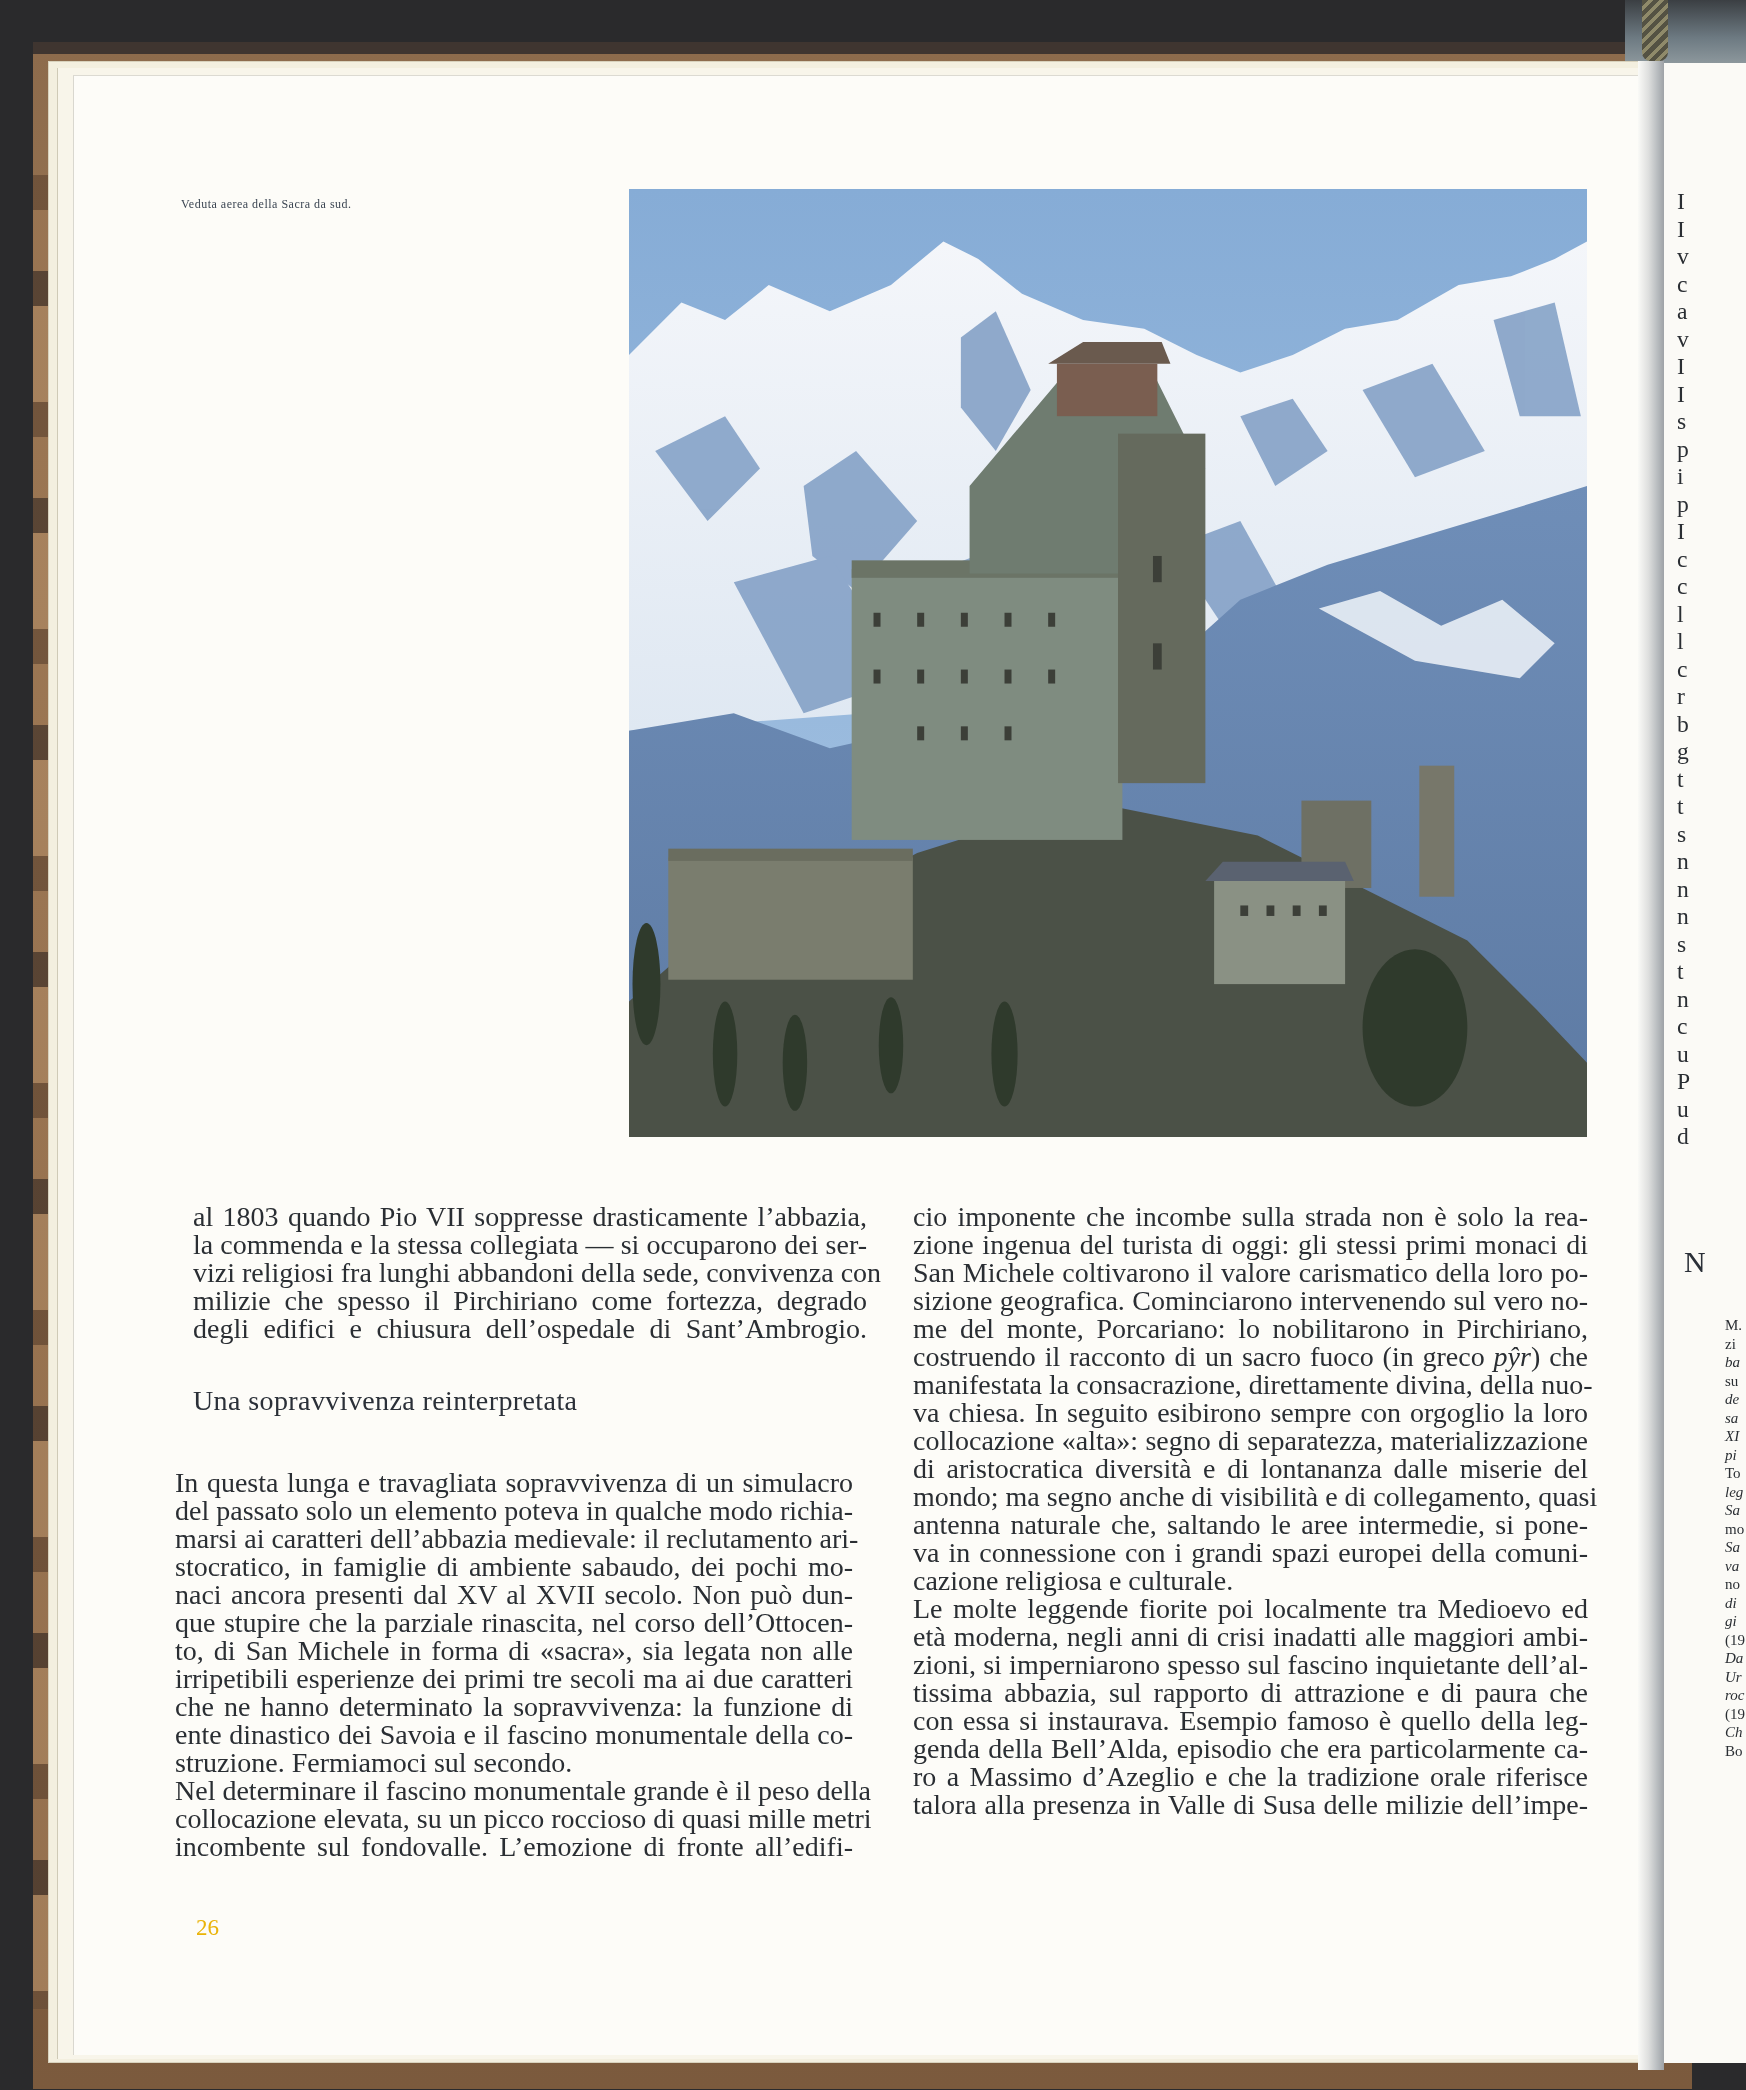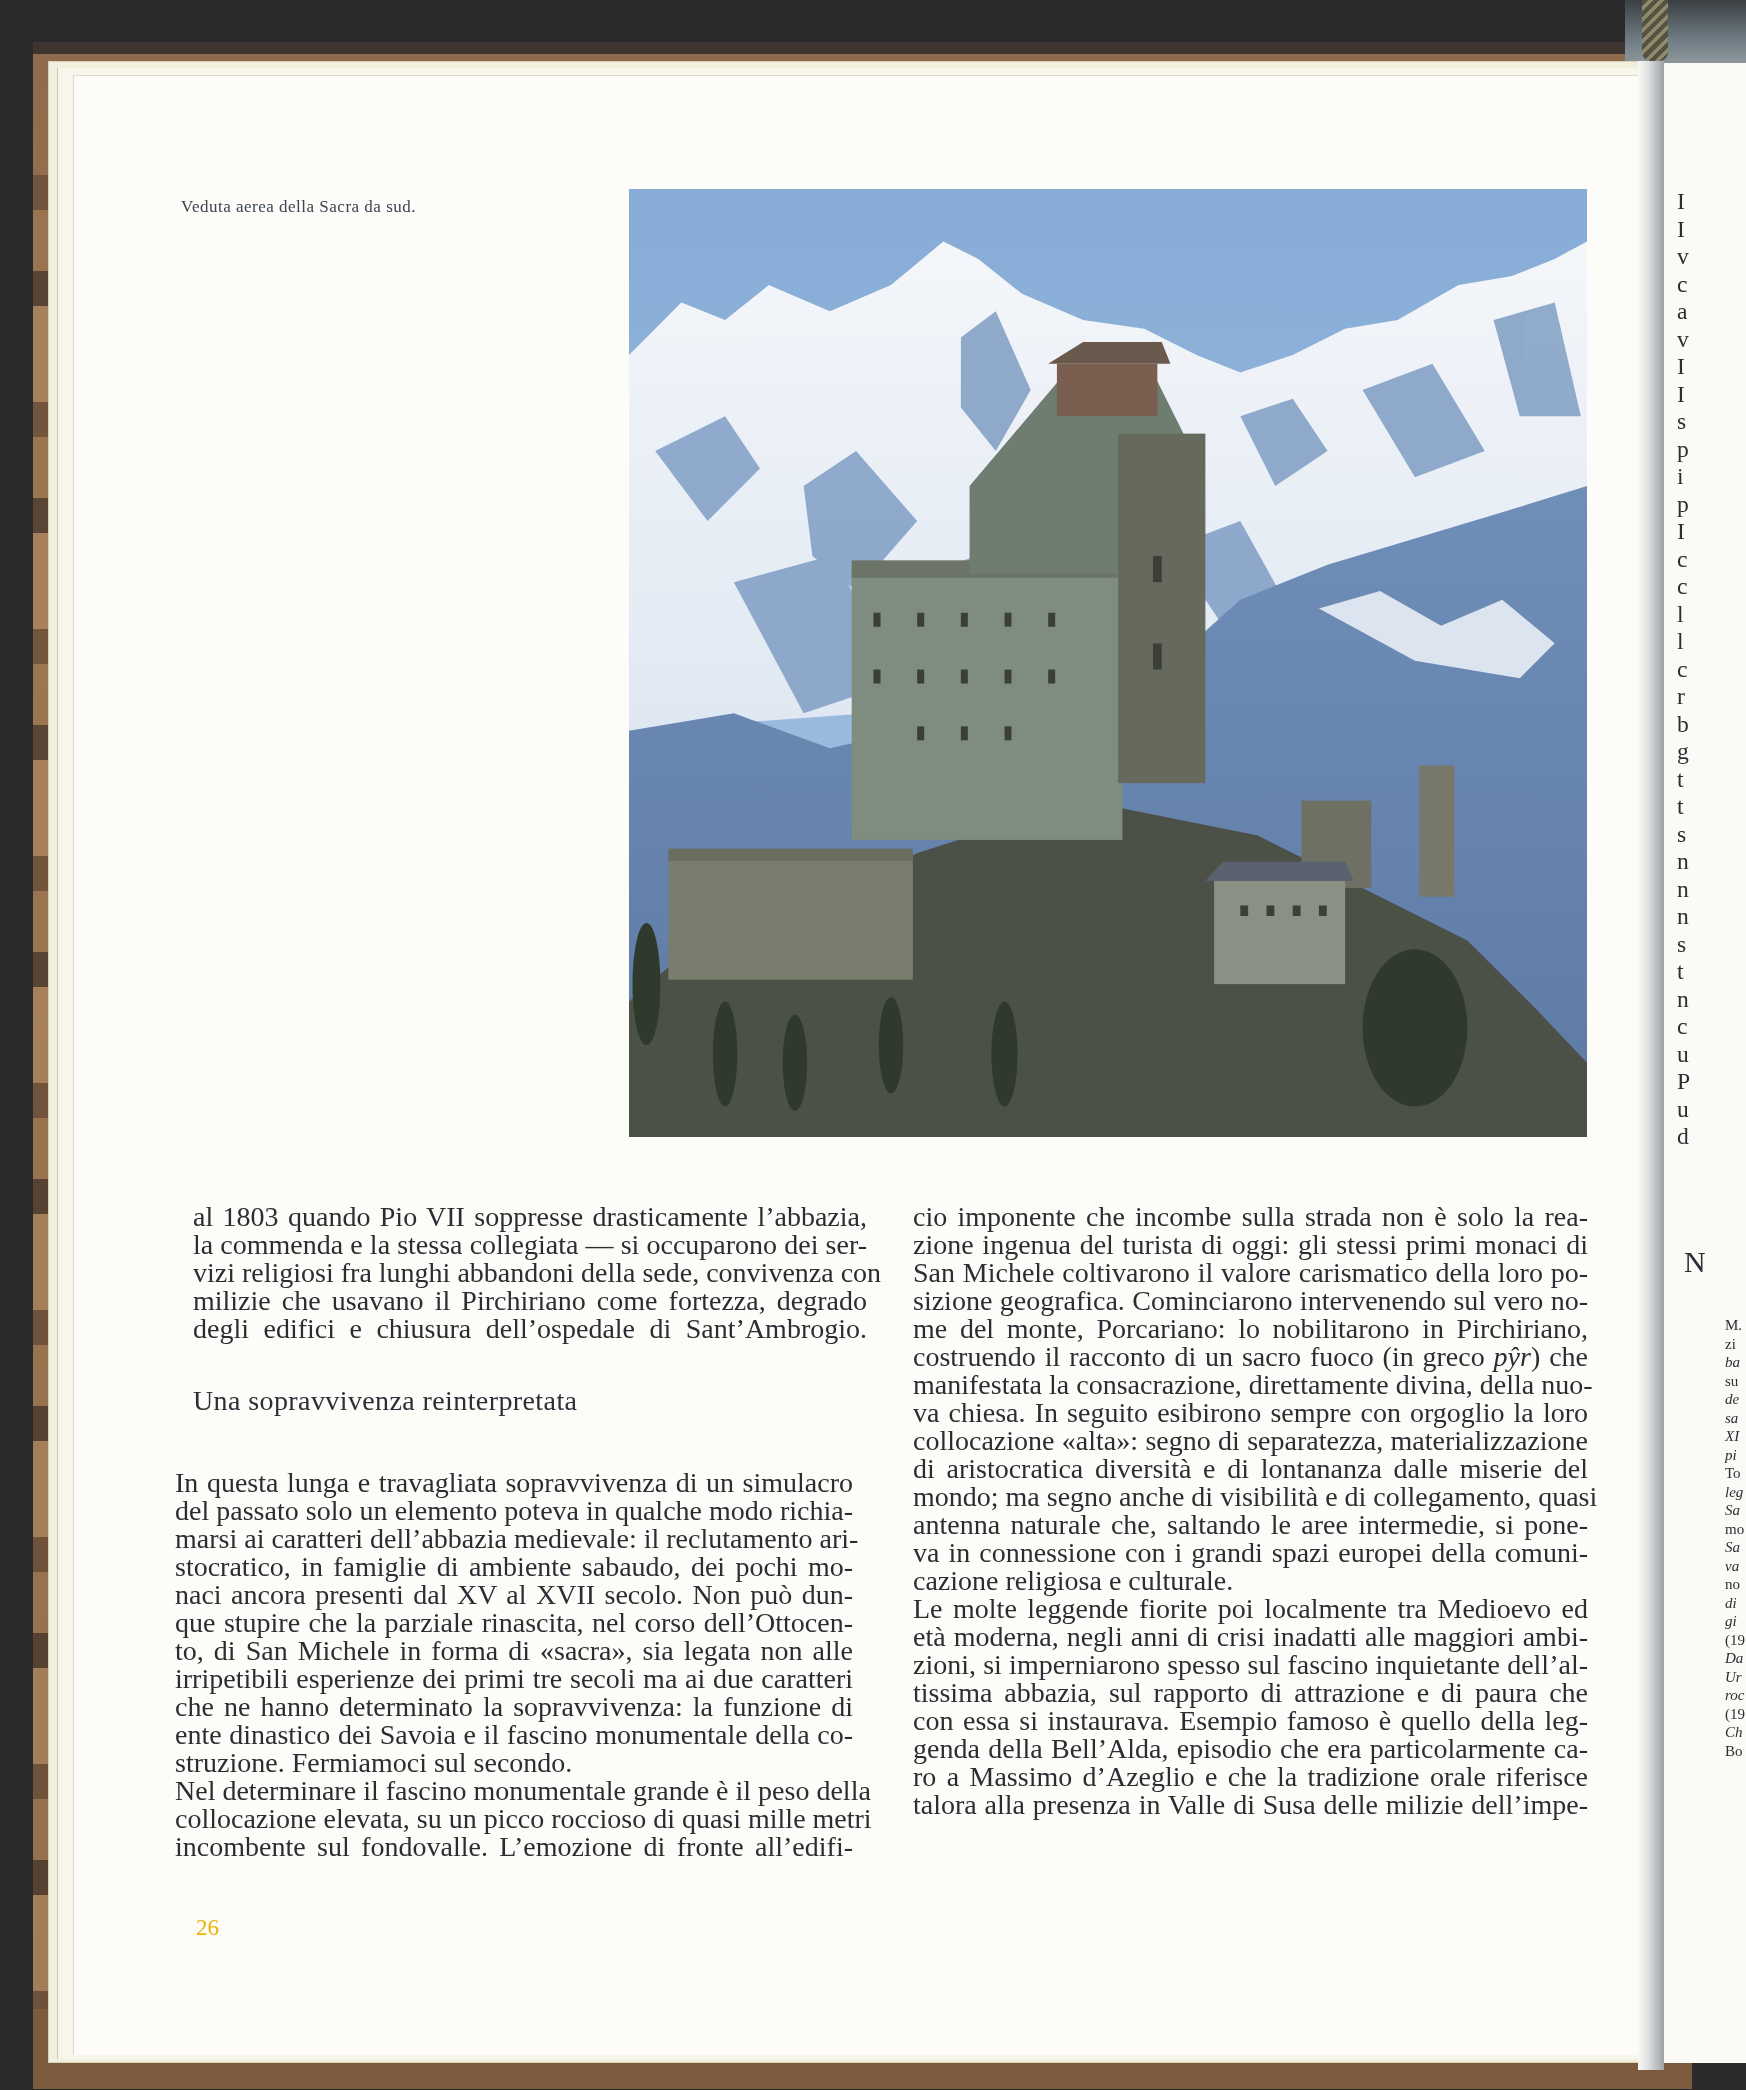--- a/index.html
+++ b/index.html
@@ -49,21 +49,21 @@
   }
   .headband {
     position: absolute; left: 1642px; top: 0; width: 26px; height: 61px;
     background: repeating-linear-gradient(135deg, #545243 0 4.4px, #8f8a6a 4.4px 7.9px);
     border-radius: 0 0 8.7px 8.7px;
   }
 
   
   .caption {
     position: absolute; left: 181px; top: 197px;
-    font-size: 17px; color: #3b4552; letter-spacing: 0.5px;
+    font-size: 12px; color: #3b4552; letter-spacing: 0.5px;
   }
 
   
   .photo {
     position: absolute; left: 629px; top: 189px; width: 958px; height: 948px;
     overflow: hidden;
     background: linear-gradient(180deg, #8fb4dc 0%, #a3c3e2 30%, #90afd2 60%, #6d8cb3 100%);
   }
   .photo svg { display: block; width: 100%; height: 100%; }
 
@@ -198,21 +198,21 @@
       <ellipse cx="430" cy="990" rx="15" ry="60"></ellipse>
       <ellipse cx="900" cy="960" rx="60" ry="90"></ellipse>
     </g>
   </svg>
 </div>
 
 <div class="col col-left">
   <span class="line">al 1803 quando Pio VII soppresse drasticamente l’abbazia,</span>
   <span class="line">la commenda e la stessa collegiata — si occuparono dei ser-</span>
   <span class="line">vizi religiosi fra lunghi abbandoni della sede, convivenza con</span>
-  <span class="line">milizie che usavano il Pirchiriano come fortezza, degrado</span>
+  <span class="line">milizie che spesso il Pirchiriano come fortezza, degrado</span>
   <span class="line">degli edifici e chiusura dell’ospedale di Sant’Ambrogio.</span>
 </div>
 
 <div class="heading">Una sopravvivenza reinterpretata</div>
 
 <div class="col col-left-2">
   <span class="line">In questa lunga e travagliata sopravvivenza di un simulacro</span>
   <span class="line">del passato solo un elemento poteva in qualche modo richia-</span>
   <span class="line">marsi ai caratteri dell’abbazia medievale: il reclutamento ari-</span>
   <span class="line">stocratico, in famiglie di ambiente sabaudo, dei pochi mo-</span>

